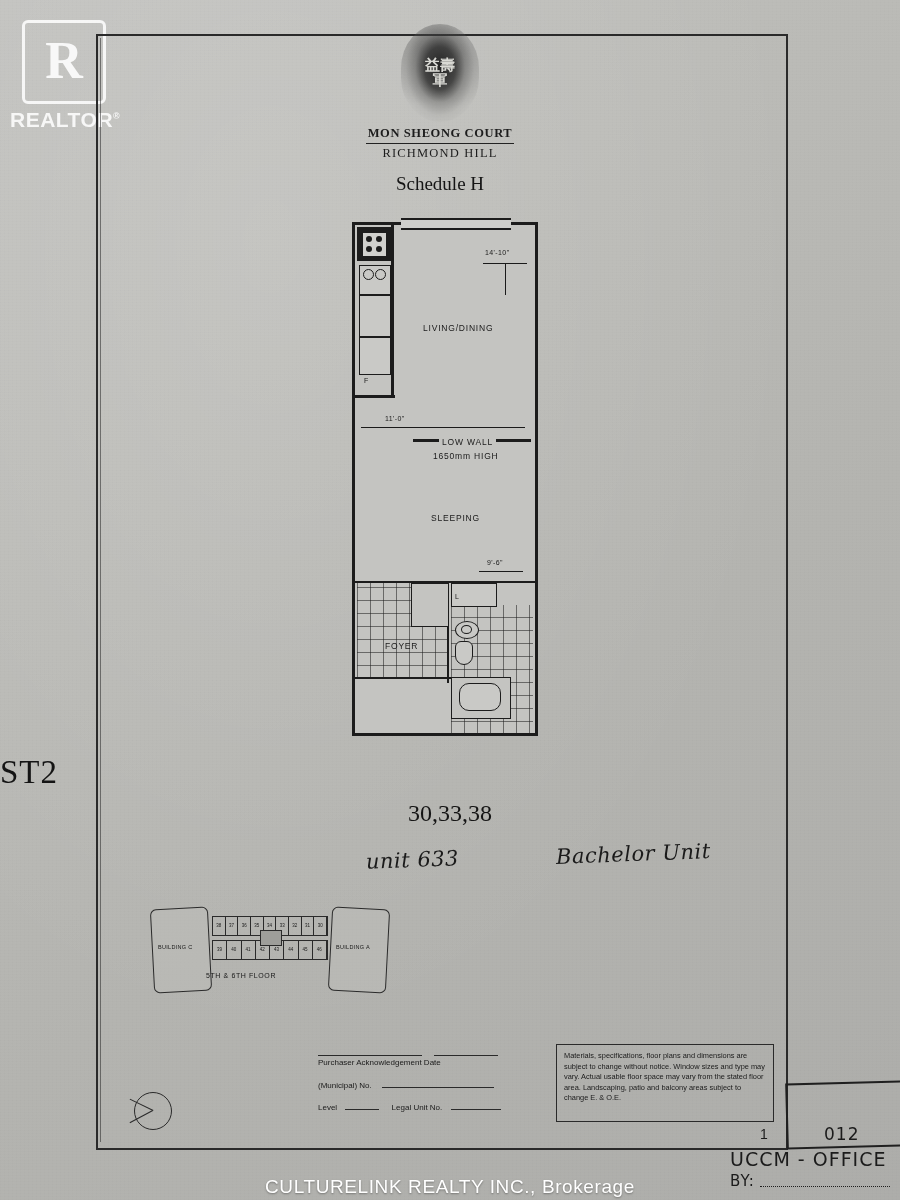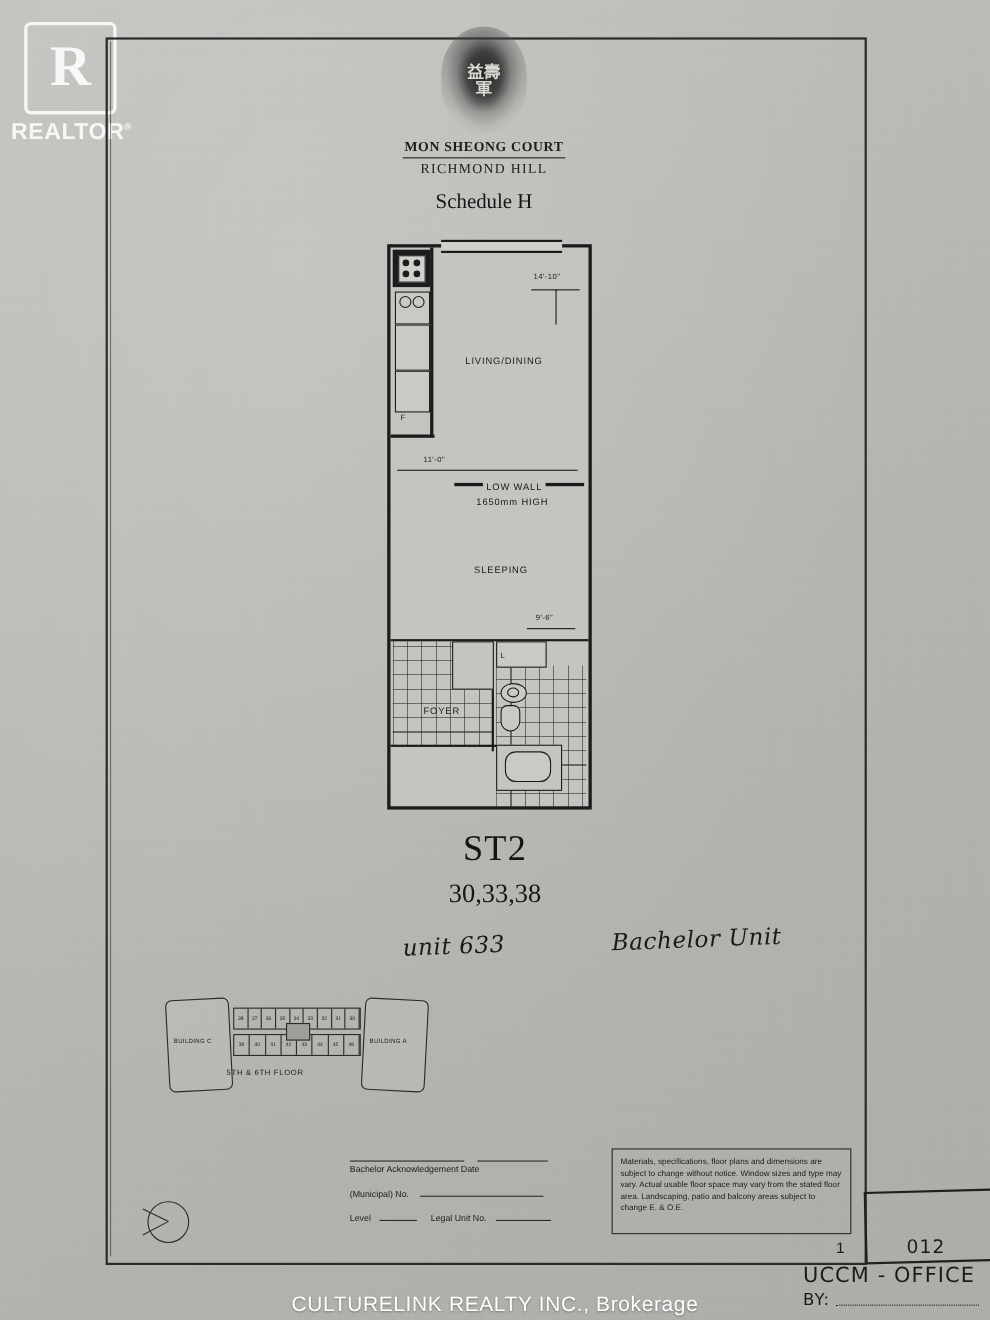--- a/index.html
+++ b/index.html
@@ -205,21 +205,21 @@
     border: 1px solid #1c1c1c;
     border-radius: 50%;
     background: #c9c9c6;
   }
 
   
   .unit-title {
     position: absolute;
     left: 0; top: 754px;
     width: 900px;
-    text-align: center;
+    text-align: left;
     font-family: "Liberation Serif", serif;
     font-size: 33px;
     color: #141414;
     letter-spacing: 1px;
   }
   .unit-codes {
     position: absolute;
     left: 0; top: 800px;
     width: 900px;
     text-align: center;
@@ -516,21 +516,21 @@
     <div class="kp-blob" style="left:112px; top:30px; width:20px; height:14px; background:#9e9e9a;"></div>
     <div class="kp-floor">5TH &amp; 6TH FLOOR</div>
   </div>
 
   <div class="ack-box">
     <div class="ack-row" style="left:0; top:0;">
       <span class="ul" style="width:104px;"></span>
       <span class="ul" style="width:64px; margin-left:10px;"></span>
     </div>
     <div class="ack-row" style="left:0; top:12px;">
-      <span>Bachelor Acknowledgement</span>
+      <span>Purchaser Acknowledgement</span>
       <span style="">Date</span>
     </div>
     <div class="ack-row" style="left:0; top:32px;">
       <span>(Municipal) No.</span>
       <span class="ul" style="width:112px; margin-left:8px;"></span>
     </div>
     <div class="ack-row" style="left:0; top:54px;">
       <span>Level</span>
       <span class="ul" style="width:34px; margin-left:6px;"></span>
       <span style="margin-left:10px;">Legal Unit No.</span>

